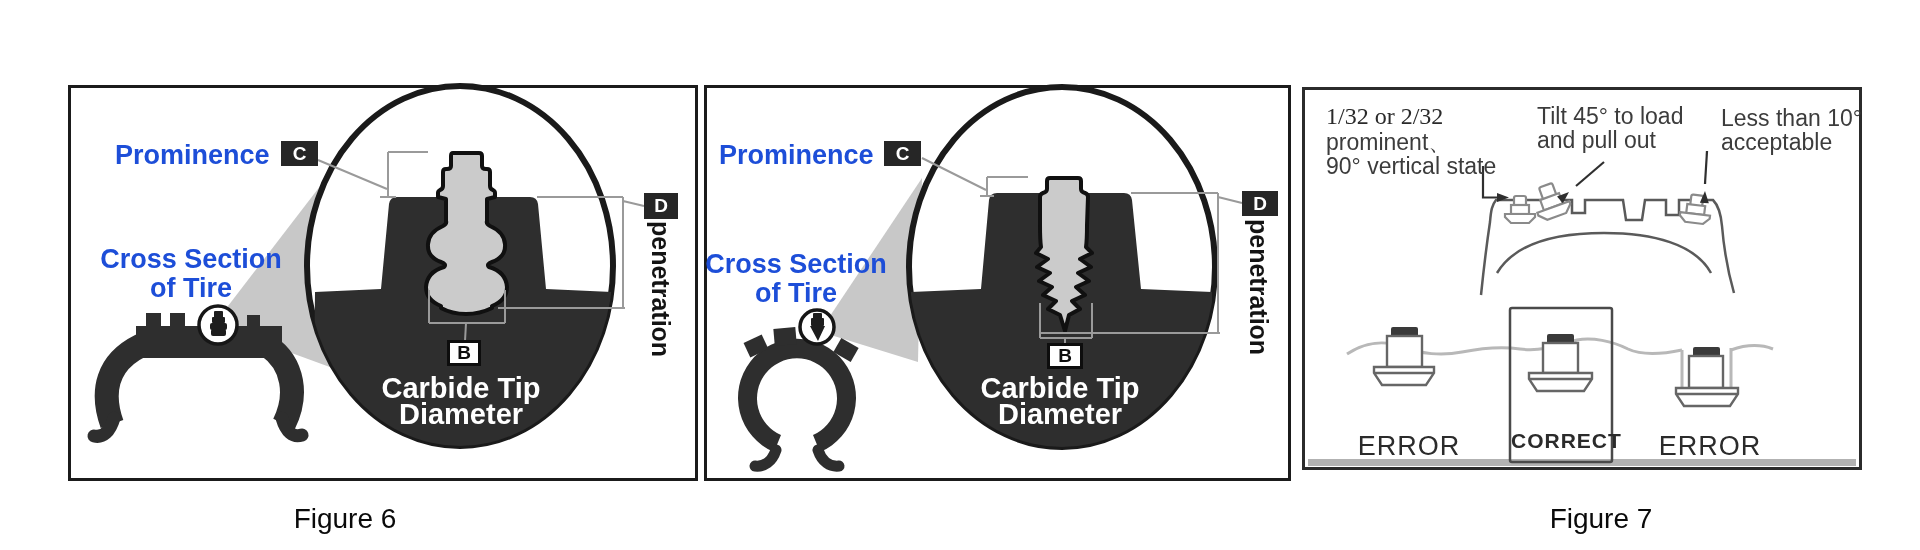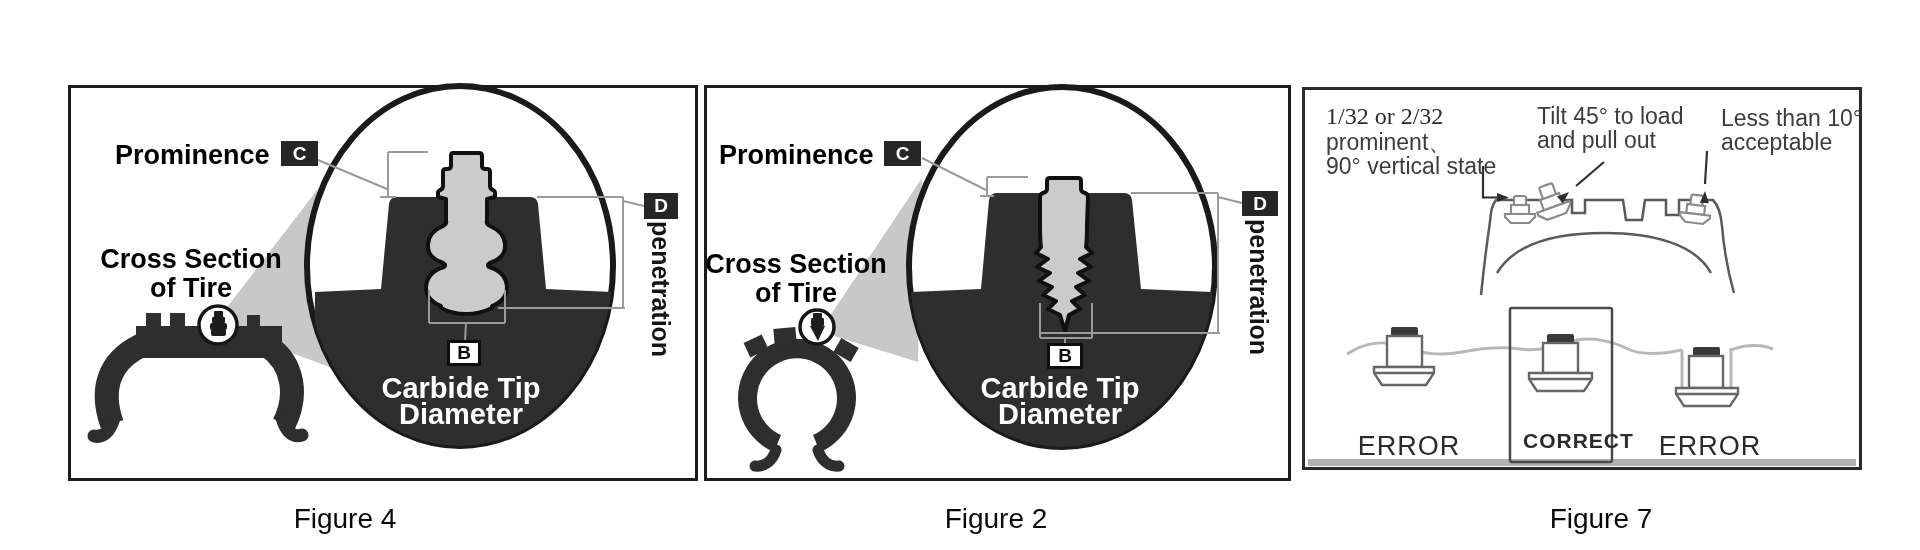--- a/index.html
+++ b/index.html
@@ -1,34 +1,34 @@
 <!DOCTYPE html>
 <html><head>
 <meta charset="utf-8">
 <style>
   html,body{margin:0;padding:0;background:#ffffff;}
   #stage{position:relative;width:1920px;height:550px;background:#fff;overflow:hidden;
          font-family:"Liberation Sans","DejaVu Sans",sans-serif;}
   .panel{position:absolute;box-sizing:border-box;border:3px solid #1b1b1b;background:transparent;}
   #svgart{position:absolute;left:0;top:0;width:1920px;height:550px;}
-  .lbl{position:absolute;color:#000000;white-space:nowrap;}
+  .lbl{position:absolute;color:#1d4ed8;white-space:nowrap;}
   .bold27{font-weight:bold;font-size:27px;line-height:29px;}
   .center{text-align:center;}
   .badge{position:absolute;display:flex;align-items:center;justify-content:center;
          font-weight:bold;font-size:19px;}
   .badge.dark{background:#262626;color:#ffffff;}
   .badge.light{background:#ffffff;color:#0d0d0d;border:3px solid #0d0d0d;box-sizing:border-box;}
   .penet{position:absolute;writing-mode:vertical-rl;font-weight:bold;font-size:25px;
          color:#141414;letter-spacing:0px;}
   .carbide{position:absolute;color:#ffffff;font-weight:bold;font-size:29px;line-height:26px;
            text-align:center;}
   .p3txt{position:absolute;color:#3c3c3c;font-size:23px;line-height:24px;white-space:nowrap;}
   .p3serif{font-family:"Liberation Serif","DejaVu Serif",serif;font-weight:normal;color:#2a2a2a;font-size:24px;}
   .p3big{position:absolute;color:#2b2b2b;font-weight:normal;font-size:27px;letter-spacing:1px;}
-  .p3correct{position:absolute;color:#2b2b2b;font-weight:bold;font-size:21px;letter-spacing:1px;padding-left:12px;}
+  .p3correct{position:absolute;color:#2b2b2b;font-weight:bold;font-size:21px;letter-spacing:1px;}
   .caption{position:absolute;color:#0a0a0a;font-size:28px;text-align:center;width:200px;}
   .graystrip{position:absolute;background:#b2b2b2;}
 </style>
 </head>
 <body>
 
 <div id="stage">
 
   <div class="panel" style="left:68px;top:85px;width:630px;height:396px;"></div>
   <div class="panel" style="left:704px;top:85px;width:587px;height:396px;"></div>
@@ -241,17 +241,16 @@
   <div class="p3txt" style="left:1326px;top:130px;">prominent、</div>
   <div class="p3txt" style="left:1326px;top:154px;">90° vertical state</div>
   <div class="p3txt" style="left:1537px;top:104px;">Tilt 45° to load</div>
   <div class="p3txt" style="left:1537px;top:128px;">and pull out</div>
   <div class="p3txt" style="left:1721px;top:106px;">Less than 10°</div>
   <div class="p3txt" style="left:1721px;top:130px;">acceptable</div>
   <div class="p3big center" style="left:1339px;top:431px;width:140px;">ERROR</div>
   <div class="p3correct center" style="left:1511px;top:429px;width:100px;">CORRECT</div>
   <div class="p3big center" style="left:1640px;top:431px;width:140px;">ERROR</div>
 
-  <div class="caption" style="left:245px;top:503px;">Figure 4</div>
-  <div class="caption" style="left:896px;top:503px;">Figure 2</div>
+  <div class="caption" style="left:245px;top:503px;">Figure 6</div>
   <div class="caption" style="left:1501px;top:503px;">Figure 7</div>
 
 </div>
 
 </body></html>

